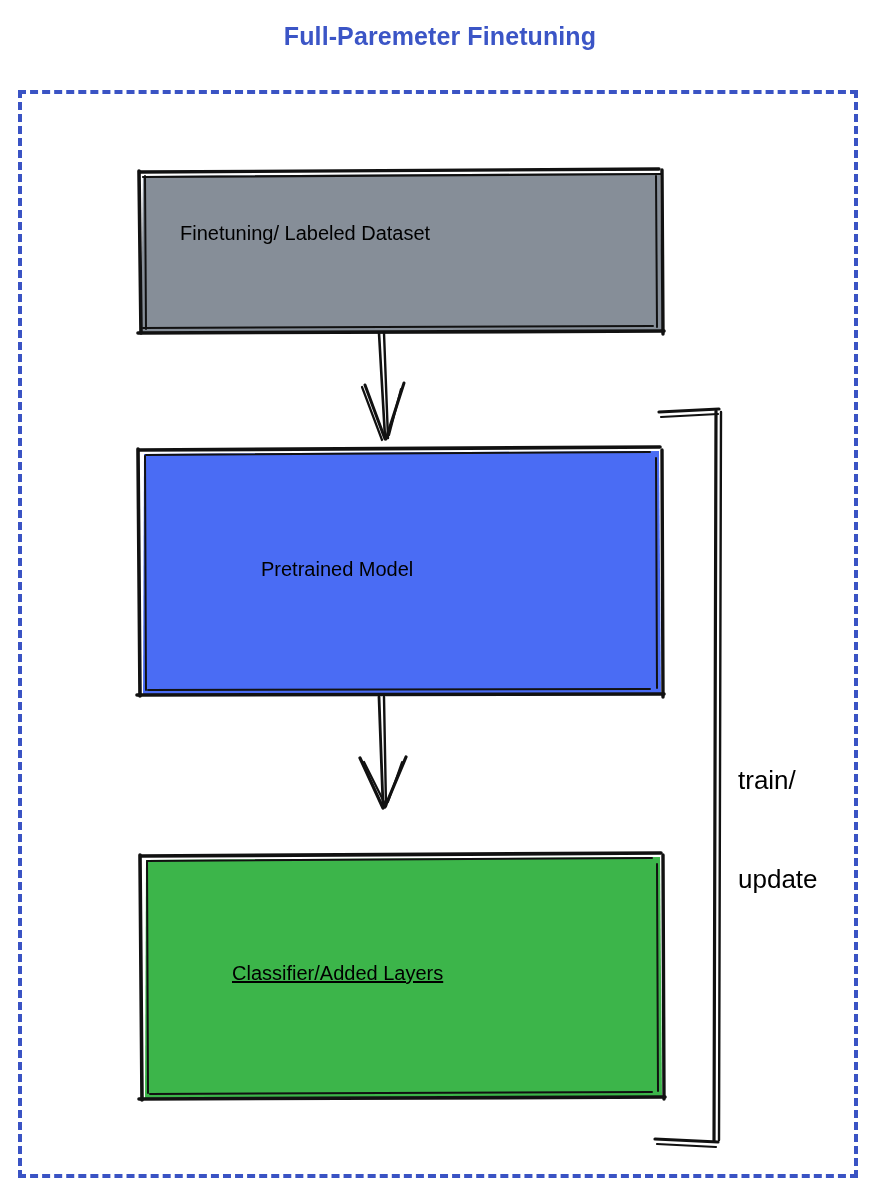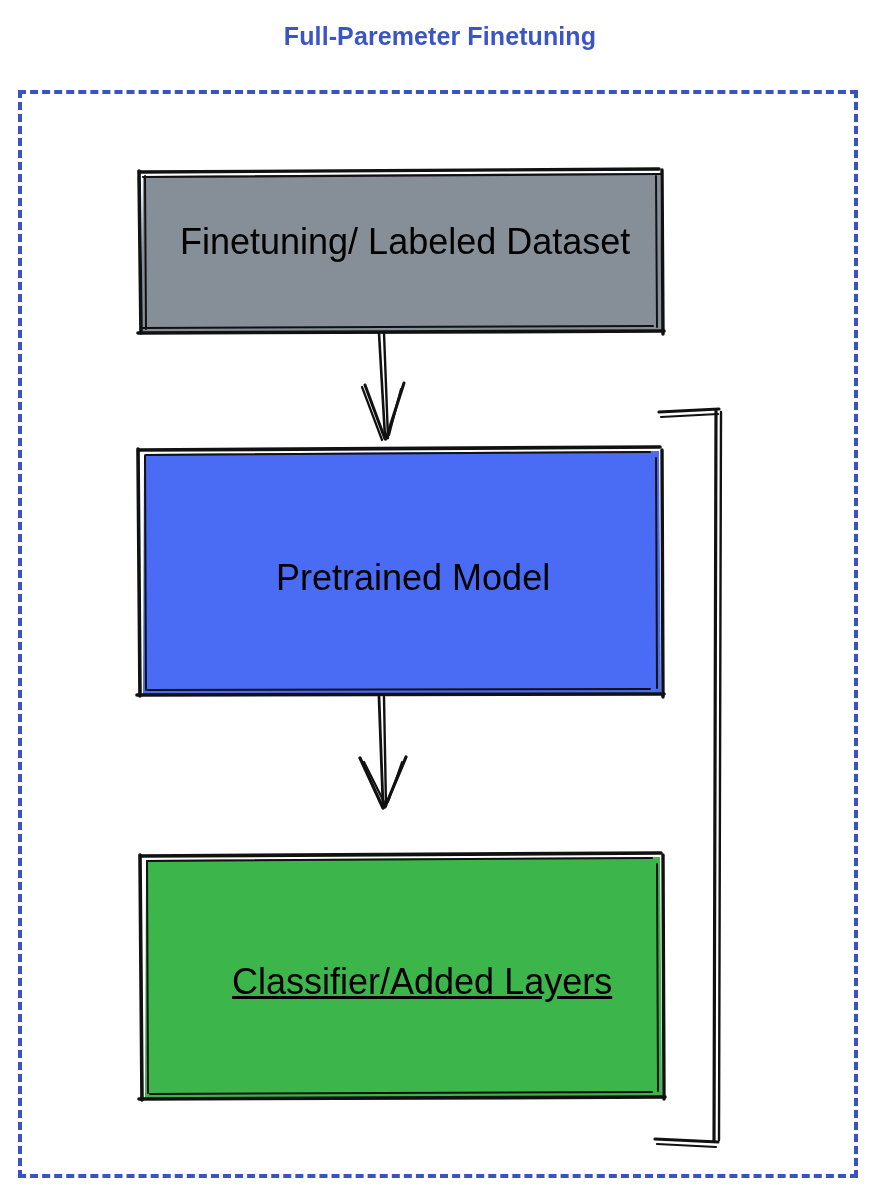--- a/index.html
+++ b/index.html
@@ -58,32 +58,32 @@
     top: 0;
     width: 880px;
     height: 1200px;
     overflow: visible;
   }
 
   
   .box-label {
     position: absolute;
     font-family: "Liberation Sans", sans-serif;
-    font-size: 36px;
+    font-size: 20px;
     color: #000000;
     white-space: nowrap;
     line-height: 1.1;
     text-align: center;
   }
   .label-dataset {
     left: 180px;
     top: 222px;
   }
   .label-pretrained {
-    left: 276px;
+    left: 261px;
     top: 558px;
   }
   .label-classifier {
     left: 232px;
     top: 962px;
     text-decoration: underline;
   }
 
   
   .side-label {
@@ -175,14 +175,18 @@
       <path d="M657,1144 L716,1147" stroke="#111" stroke-width="2.2" fill="none" stroke-linecap="round"></path>
     </g>
   </svg>
 
   <div class="box-label label-dataset">Finetuning/ Labeled Dataset</div>
 
   <div class="box-label label-pretrained">Pretrained Model</div>
 
   <div class="box-label label-classifier">Classifier/Added Layers</div>
 
+  <div class="side-label">
+    <div>train/</div>
+    <div>update</div>
+  </div>
 
 </div>
 
 </body></html>

